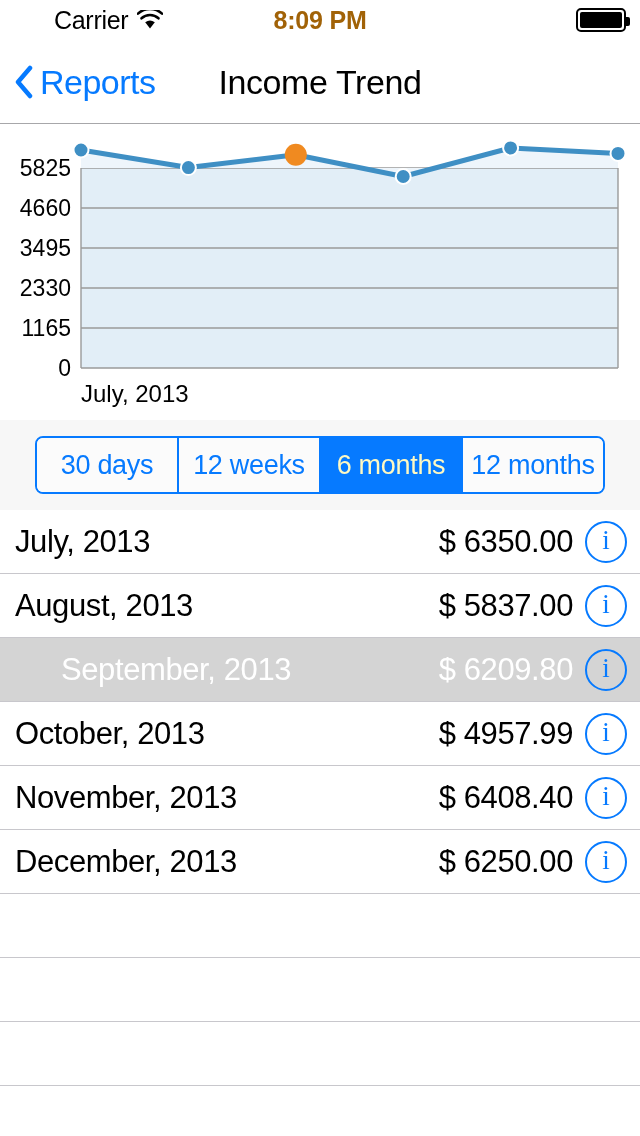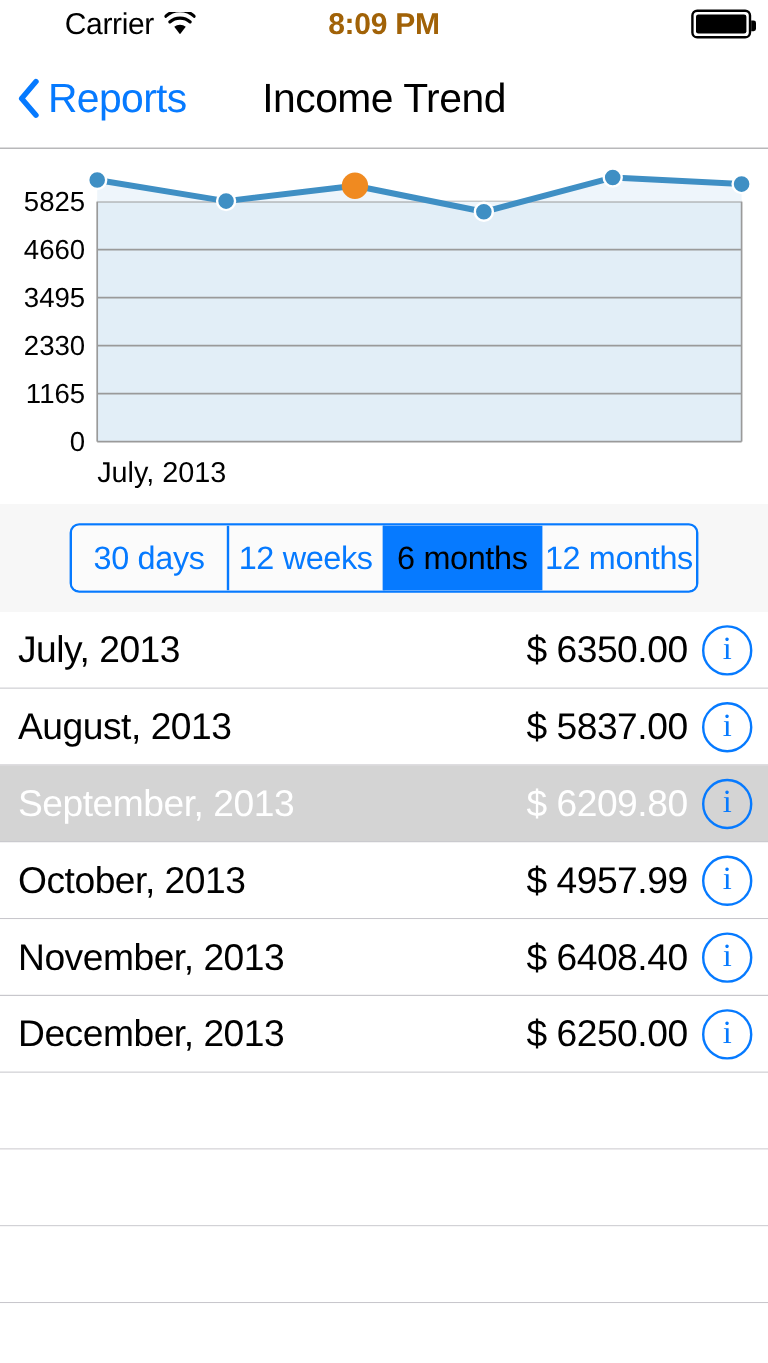--- a/index.html
+++ b/index.html
@@ -63,40 +63,40 @@
   .ylabel { font-size:23px; fill:#000; font-family:"Liberation Sans", sans-serif; }
   .xlabel { font-size:24px; fill:#000; font-family:"Liberation Sans", sans-serif; }
 
   
   .seg-bar {
     position:absolute; top:420px; left:0; width:640px; height:90px;
     background:#f7f7f7;
     display:flex; align-items:center; justify-content:center;
   }
   .segmented {
-    display:flex; width:524px; height:58px;
+    display:flex; width:570px; height:58px;
     border:2px solid #067aff; border-radius:8px; overflow:hidden; background:#fbfbfb;
   }
   .seg {
     flex:1; display:flex; align-items:center; justify-content:center;
     font-size:27px; color:#067aff; background:#fbfbfb;
     border-left:2px solid #067aff; cursor:pointer; letter-spacing:-0.3px;
   }
   .seg:first-child { border-left:none; }
-  .seg.active { background:#067aff; color:#000000; }
+  .seg.active { background:#067aff; color:#fef9c3; }
 
   
   .list { position:absolute; top:510px; left:0; width:640px; height:626px; background:#ffffff; }
   .row {
     position:relative; height:64px; width:640px;
     display:flex; align-items:center; background:#ffffff;
     border-bottom:1px solid #c8c7cc;
     cursor:pointer;
   }
-  .row.selected { background:#d4d4d4; }
+  .row.selected { background:#d4d4d4;padding-left:46px; }
   .row-label {
     margin-left:15px; font-size:31px; color:#000; letter-spacing:-0.4px; flex:1;
   }
   .row.selected .row-label { color:#ffffff; }
   .row-amount {
     font-size:31px; color:#000; letter-spacing:-0.4px; margin-right:12px; white-space:nowrap;
   }
   .row.selected .row-amount { color:#ffffff; }
   .info-btn {
     width:42px; height:42px; margin-right:13px; flex:0 0 auto;

